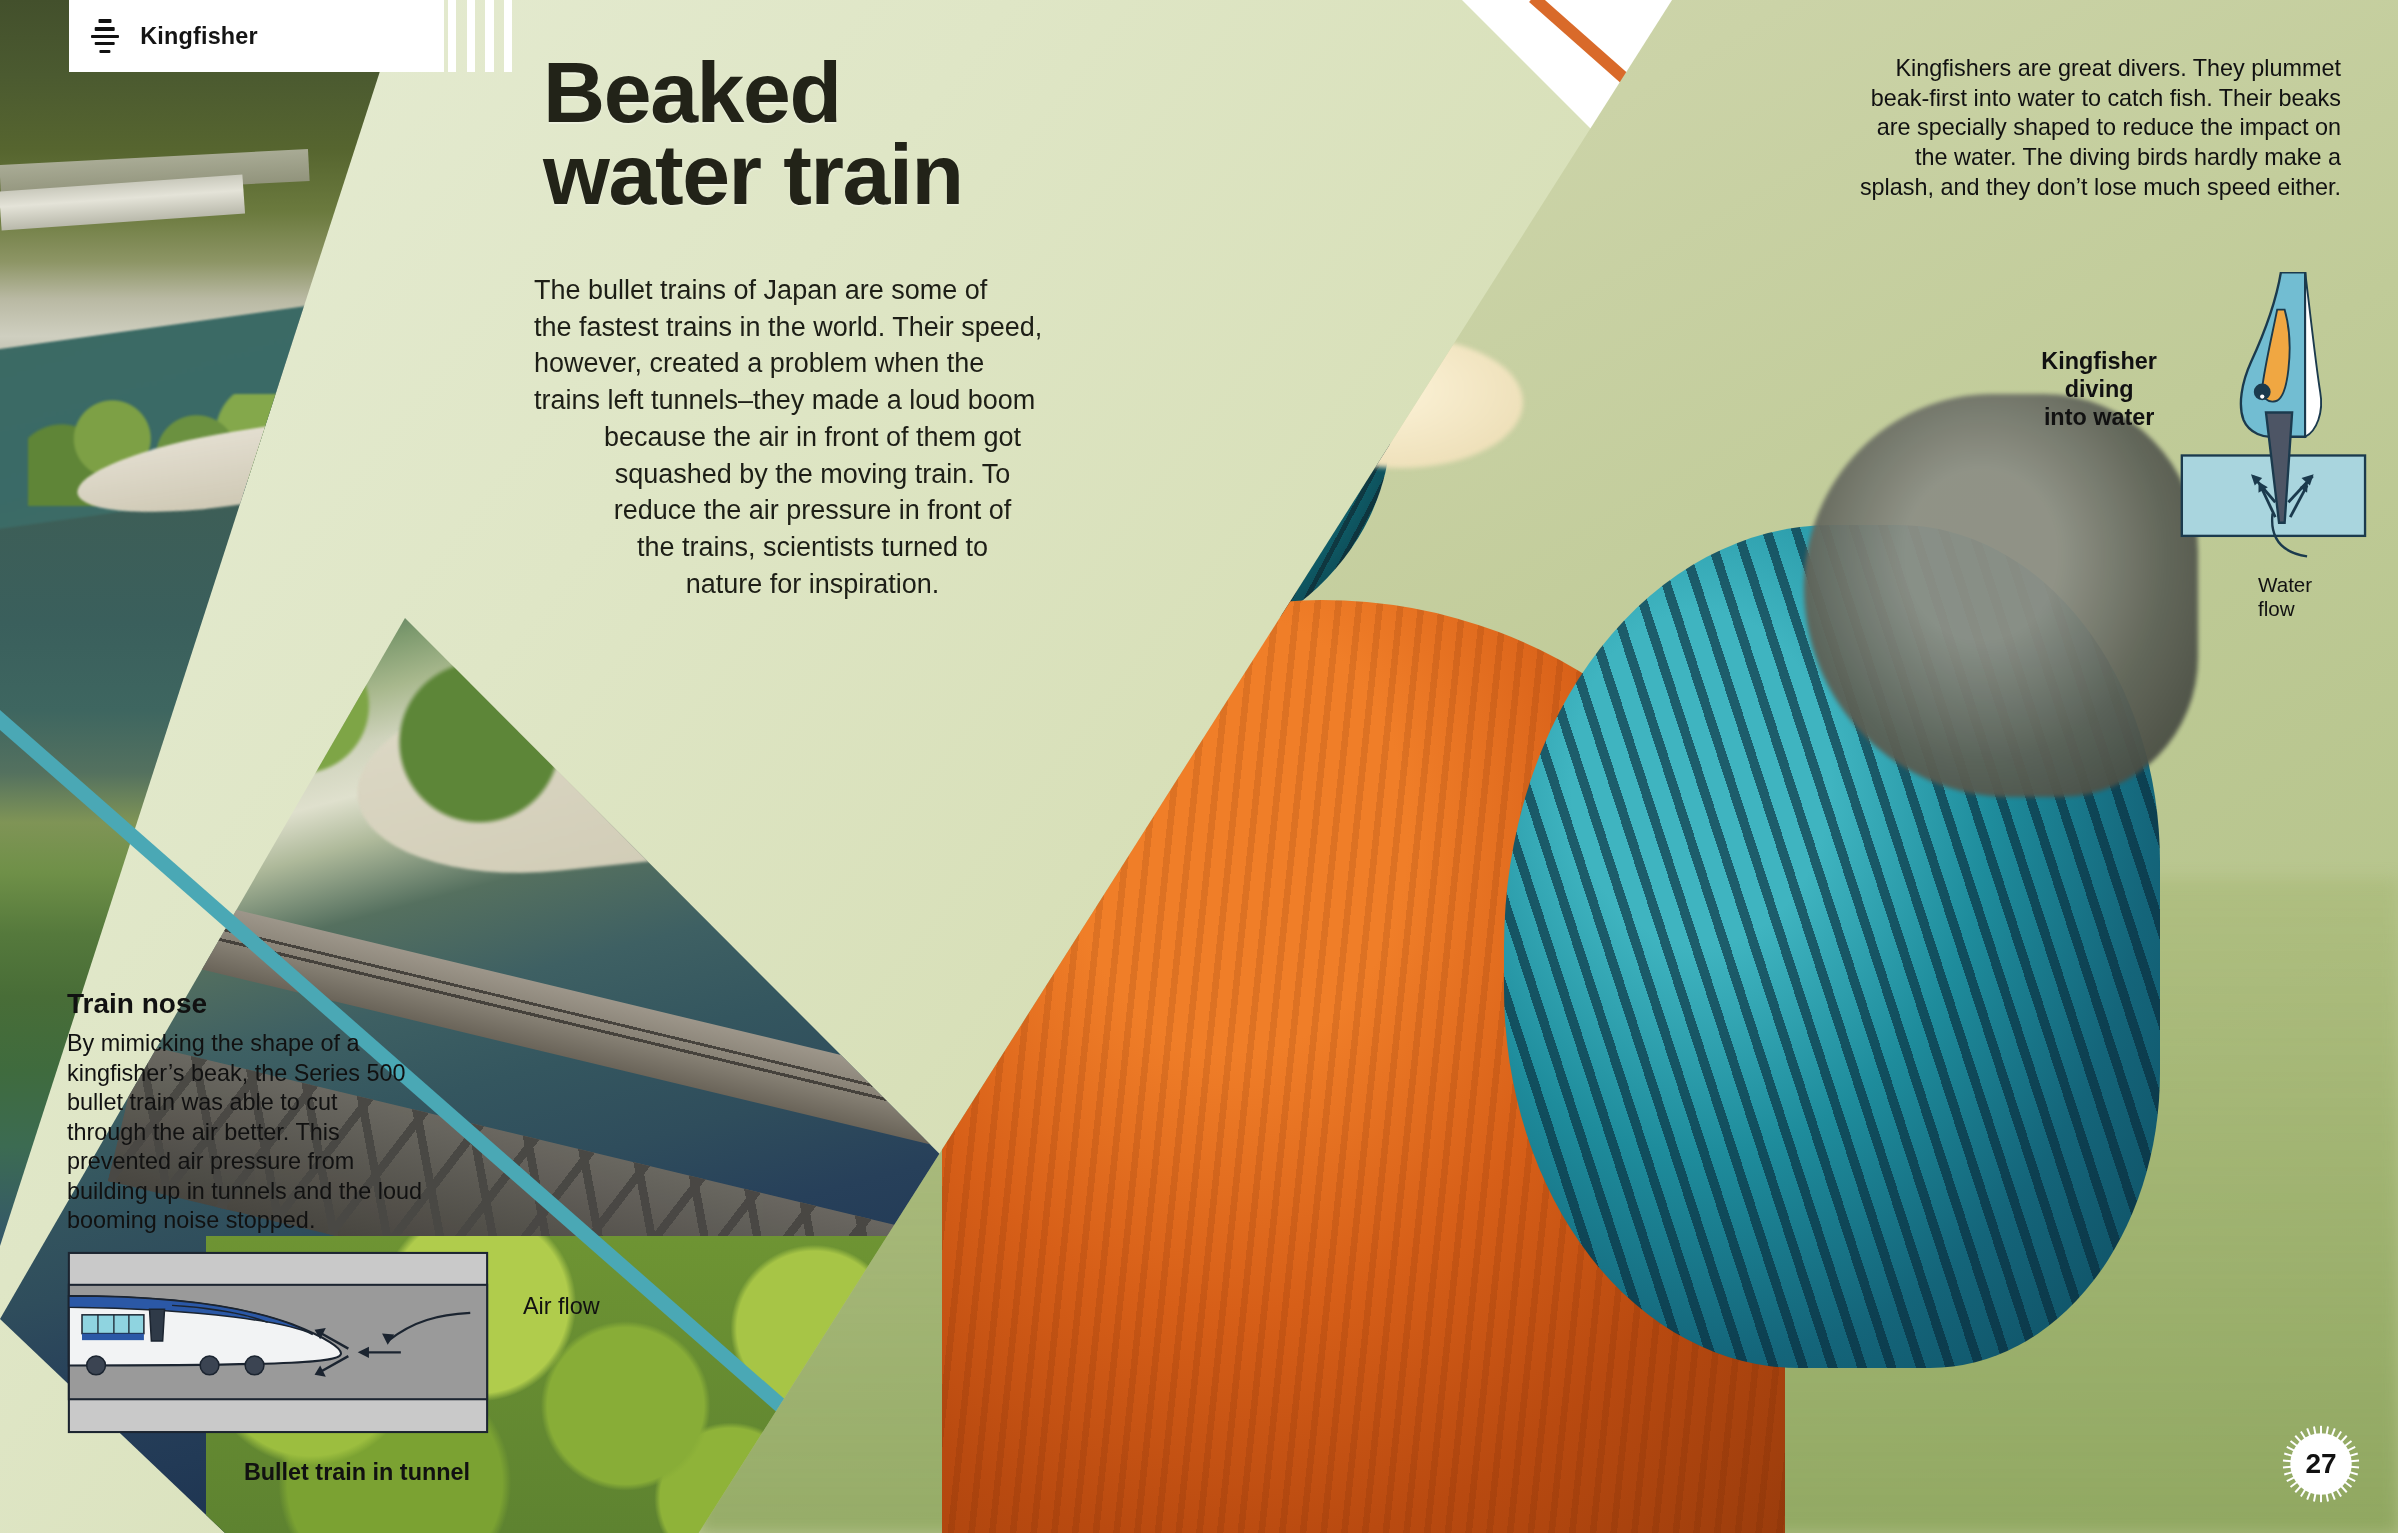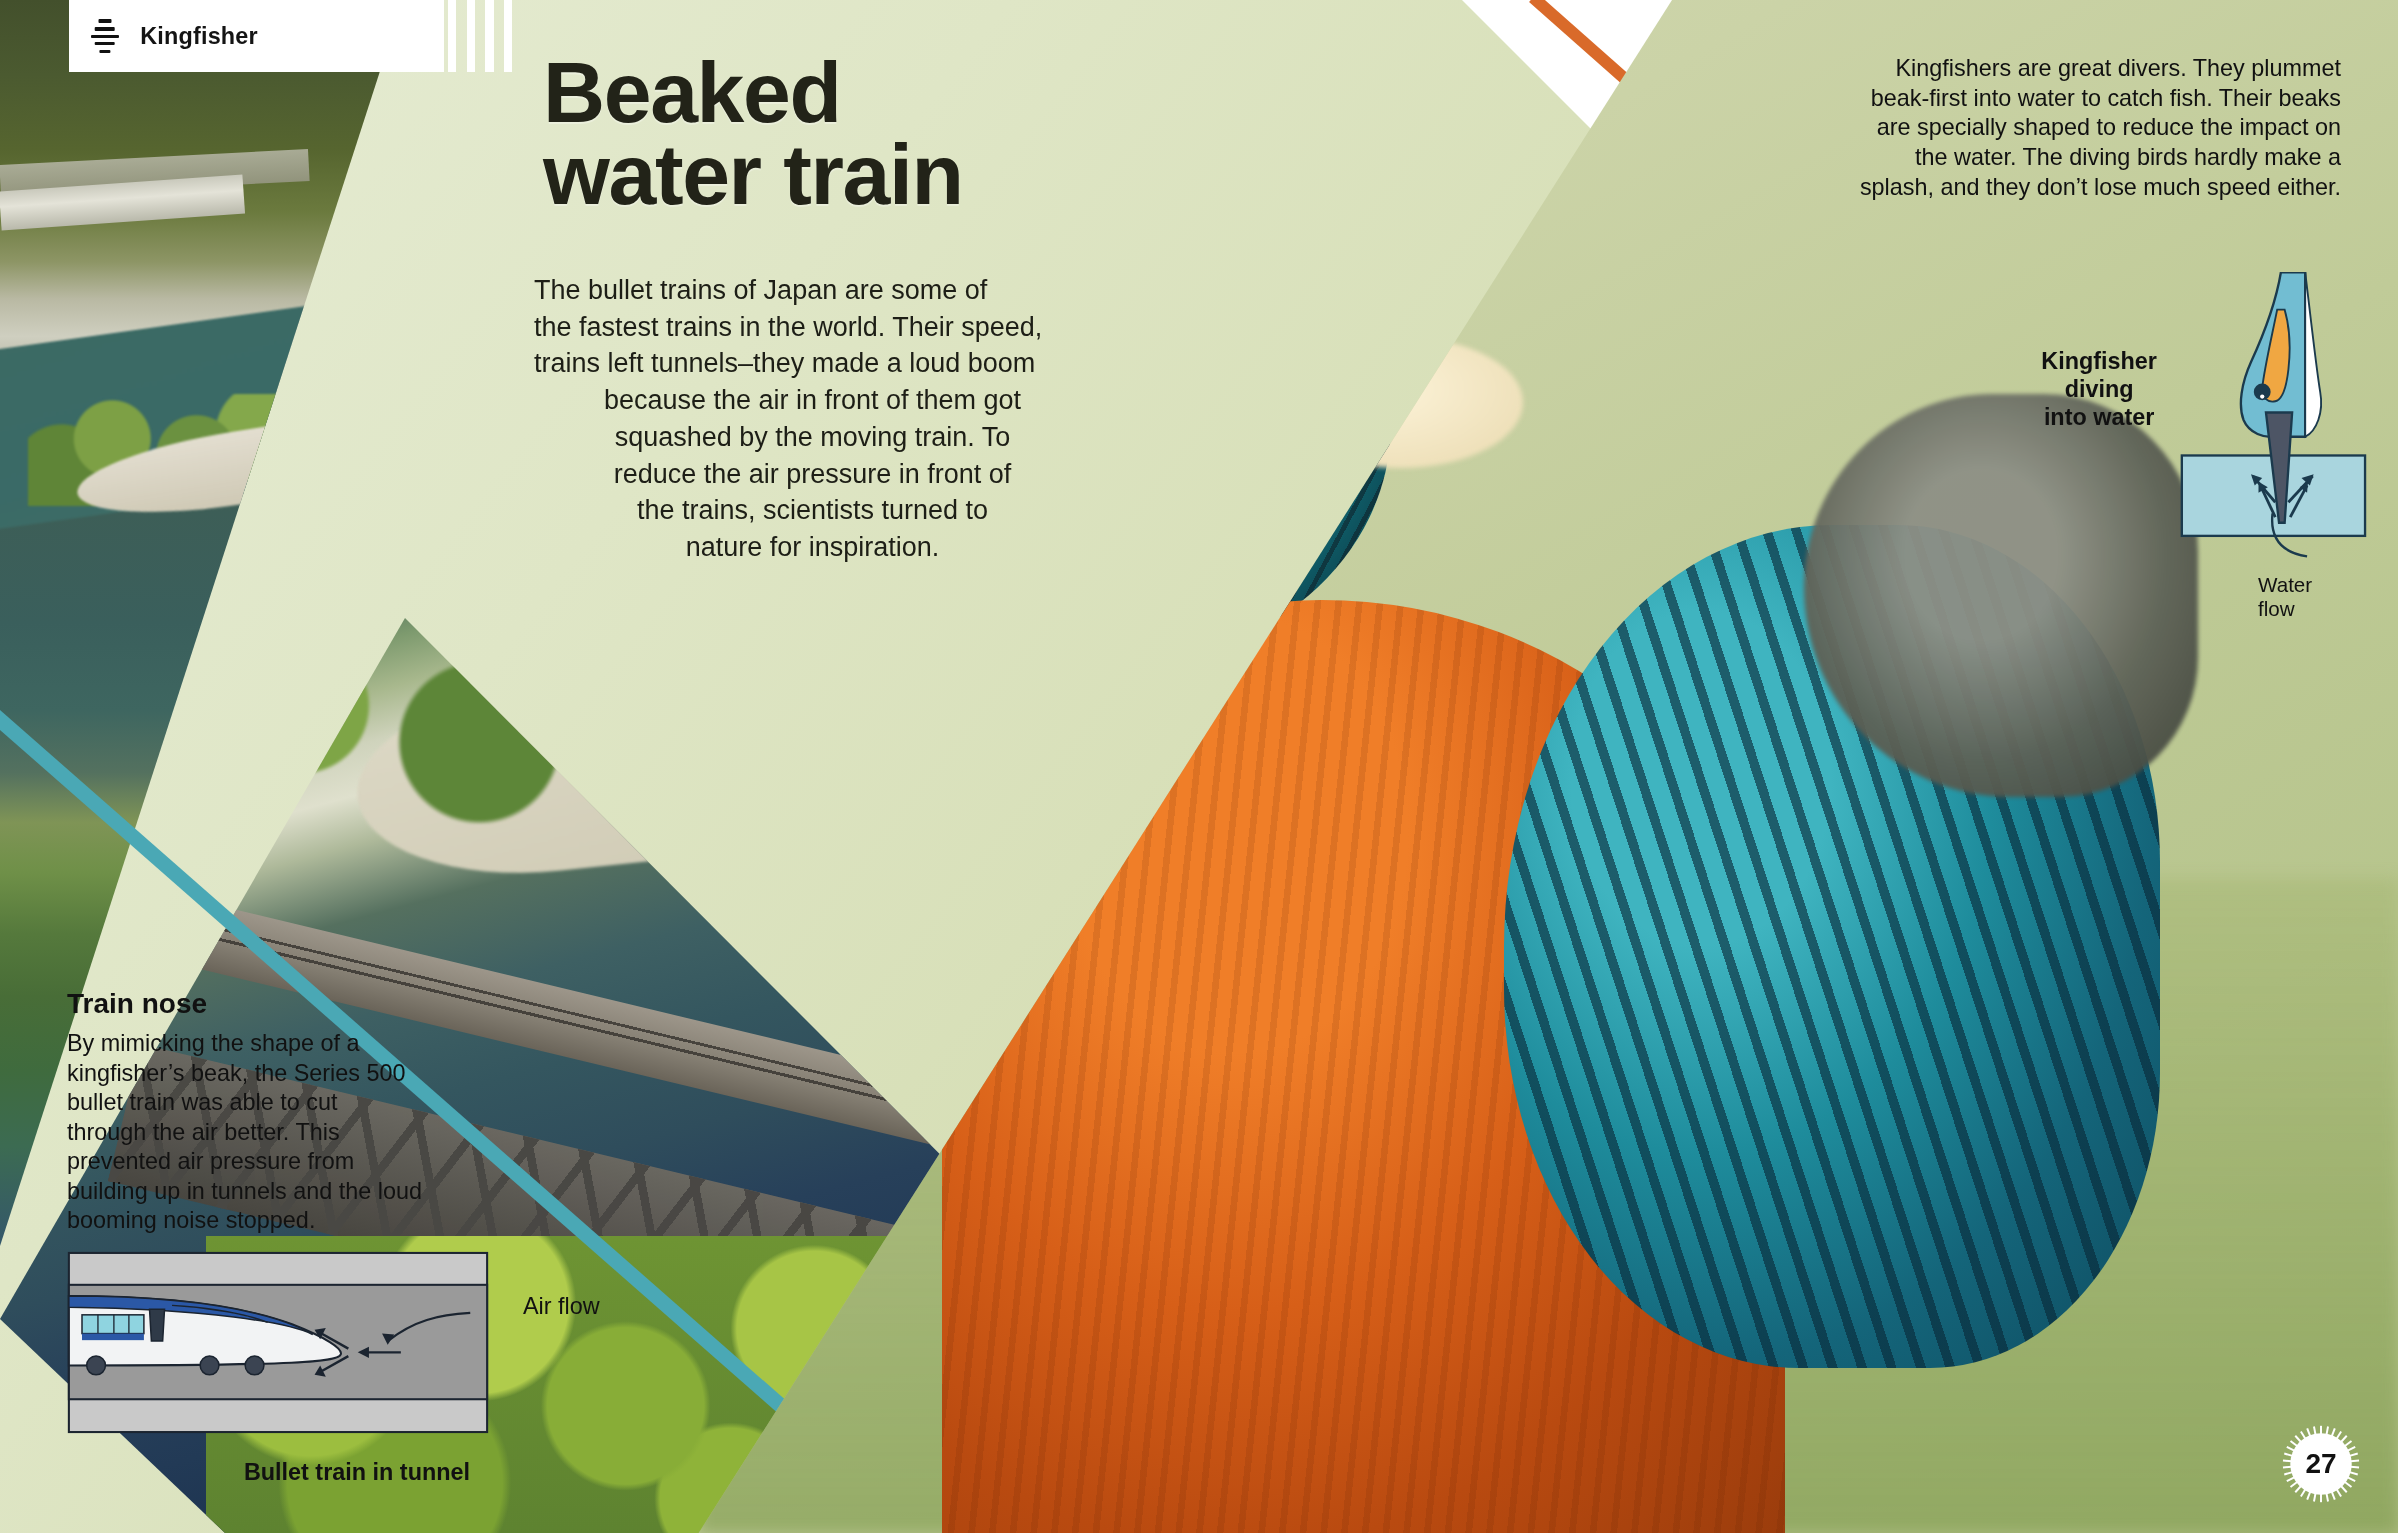--- a/index.html
+++ b/index.html
@@ -399,20 +399,21 @@
   <div id="title-block">
     <h1>
       <span>Beaked</span><br>
       <span>water train</span>
     </h1>
   </div>
 
   <div id="intro">
     <span class="ln a1">The bullet trains of Japan are some of</span>
     <span class="ln a2">the fastest trains in the world. Their speed,</span>
+    <span class="ln a1">however, created a problem when the</span>
     <span class="ln a1">trains left tunnels–they made a loud boom</span>
     <span class="ln">because the air in front of them got</span>
     <span class="ln">squashed by the moving train. To</span>
     <span class="ln">reduce the air pressure in front of</span>
     <span class="ln">the trains, scientists turned to</span>
     <span class="ln">nature for inspiration.</span>
   </div>
 
   <div id="kf-beak">
     <p>Kingfishers are great divers. They plummet beak-first into water to catch fish. Their beaks are specially shaped to reduce the impact on the water. The diving birds hardly make a splash, and they don’t lose much speed either.</p>

